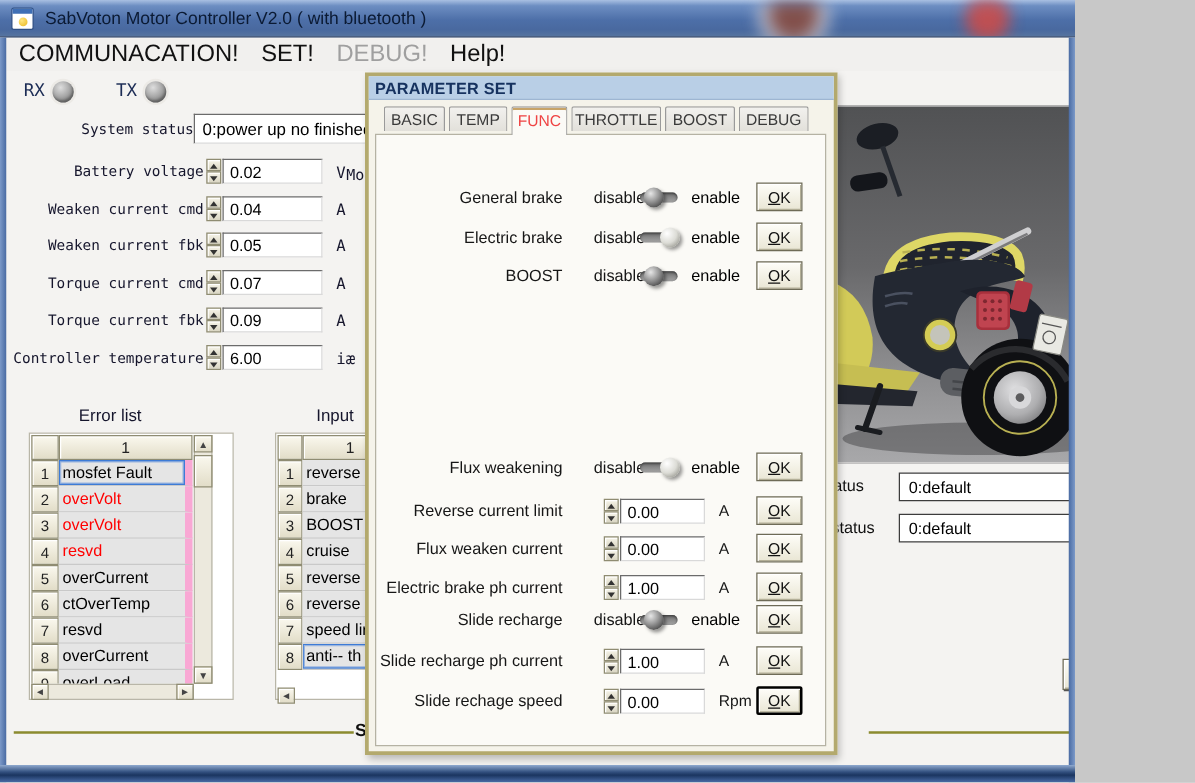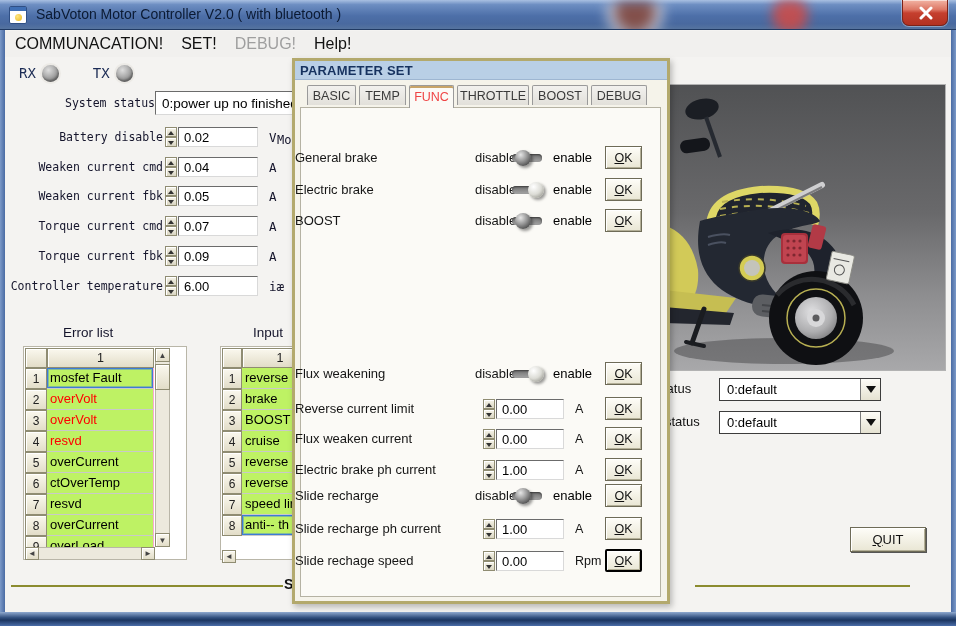--- a/index.html
+++ b/index.html
@@ -1,17 +1,17 @@
 <!DOCTYPE html>
 <html><head>
 <meta charset="utf-8">
 <style>
   html,body{margin:0;padding:0;background:#c8c8c8;}
   *{box-sizing:border-box;}
-  .window{position:relative;width:956px;height:626px;overflow:hidden;background:#f4f3f1;
+  .window{position:relative;width:860px;height:626px;overflow:hidden;background:#f4f3f1;
     font-family:"Liberation Sans",sans-serif;text-decoration:underline;}
   
   .titlebar{position:absolute;left:0;top:0;width:956px;height:30px;overflow:hidden;
     background:linear-gradient(180deg,#a9c0e2 0%,#6d8ec2 16%,#4d6fa8 55%,#49699f 82%,#56749f 100%);
     border-bottom:1px solid #203a63;}
   .blob{position:absolute;filter:blur(6px);opacity:.85;}
   .b1{left:600px;top:2px;width:70px;height:34px;background:radial-gradient(circle at 50% 30%,#8c4a3a 0 35%,#cdd4e2 60%,transparent 75%);}
   .b2{left:770px;top:0px;width:40px;height:34px;background:radial-gradient(circle at 50% 45%,#d24a44 0 55%,transparent 75%);}
   .appicon{position:absolute;left:9px;top:6px;width:18px;height:18px;background:#fff;
     border:1px solid #2f4f85;border-radius:2px;}
@@ -20,21 +20,21 @@
     background:radial-gradient(circle at 35% 35%,#ffe680,#e8b61e);}
   .title{position:absolute;left:36px;top:6px;font-size:14px;color:#0b1a33;white-space:nowrap;}
   .closebtn{position:absolute;right:8px;top:0;width:46px;height:26px;border:1px solid #7c2217;border-top:none;
     border-radius:0 0 7px 7px;cursor:pointer;
     background:linear-gradient(180deg,#f2b4a4 0%,#dd7765 38%,#c53f2e 52%,#b33120 100%);
     box-shadow:inset 0 1px 0 rgba(255,255,255,.55),0 0 0 1px rgba(255,255,255,.35);}
   .closebtn svg{position:absolute;left:16px;top:6px;}
   
   .menubar{position:absolute;left:1px;top:31px;width:954px;height:26px;background:#f1f0ee;
     display:flex;align-items:center;padding-left:5px;}
-  .menu-item{font-size:16px;color:#111;padding:3px 9px;cursor:default;}
+  .menu-item{font-size:19px;color:#111;padding:3px 9px;cursor:default;}
   .menu-item.disabled{color:#9f9f9f;}
   
   .client{position:absolute;left:5px;top:57px;width:946px;height:555px;background:#f4f3f1;}
   .mono{font-family:"DejaVu Sans Mono",monospace;}
   .lbl{position:absolute;font-size:11.5px;color:#15152c;white-space:nowrap;}
   
   .rxtx{position:absolute;left:14px;top:6px;height:20px;display:flex;align-items:center;gap:6px;}
   .rxtx .t{font-size:14px;color:#1c2c55;font-family:"DejaVu Sans Mono",monospace;}
   .led{width:17px;height:17px;border-radius:50%;
     background:radial-gradient(circle at 38% 30%,#dedede,#a9a9a9 45%,#6e6e6e 95%);
@@ -61,21 +61,21 @@
   .funit{position:absolute;left:264px;top:4px;font-size:12.5px;color:#15152c;font-family:"DejaVu Sans Mono",monospace;}
   .partial{position:absolute;font-size:12px;color:#15152c;white-space:nowrap;font-family:"DejaVu Sans Mono",monospace;}
   
   .lvtable{position:absolute;background:#fff;border:1px solid #b9b6a8;}
   .hdrbtn{position:absolute;background:linear-gradient(180deg,#faf8ee,#e2ddc8);border:1px solid #8f8c72;
     box-shadow:inset 1px 1px 0 #fff;font-size:12.5px;color:#222;display:flex;align-items:center;justify-content:center;}
   .rowsbox{position:absolute;overflow:hidden;background:#fff;}
   .trow{display:flex;height:21px;}
   .rownum{width:22px;flex:none;background:linear-gradient(180deg,#faf8ee,#e2ddc8);border:1px solid #8f8c72;
     box-shadow:inset 1px 1px 0 #fff;font-size:12px;color:#222;display:flex;align-items:center;justify-content:center;}
-  .cell{flex:none;background:#bef264;border-right:1px solid #f9a8d4;border-bottom:1px solid #c9c9c9;
+  .cell{flex:none;background:#e5e5e5;border-right:6px solid #f9a8d4;border-bottom:1px solid #c9c9c9;
     font-size:13px;color:#000;padding:2px 0 0 3px;white-space:nowrap;overflow:hidden;}
   .cell.red{color:#f00;}
   .cell.sel{box-shadow:inset 0 0 0 1px #3d7bd6, inset 0 0 0 2px rgba(61,123,214,.45);}
   .sbbtn{position:absolute;background:linear-gradient(180deg,#faf8ee,#e2ddc8);border:1px solid #8f8c72;
     box-shadow:inset 1px 1px 0 #fff;display:flex;align-items:center;justify-content:center;
     font-size:8px;color:#444;}
   .sbtrack{position:absolute;background:#ece9dd;border:1px solid #b9b6a8;}
   
   .dialog{position:absolute;left:287px;top:1px;width:378px;height:546px;z-index:10;
     border:3px solid #b3a96d;background:#f5f3ea;box-shadow:2px 3px 6px rgba(0,0,0,.25);}
@@ -84,21 +84,21 @@
     padding:2px 0 0 5px;letter-spacing:.2px;}
   .tabstrip{position:absolute;left:12px;top:24px;height:23px;display:flex;gap:3px;}
   .tab{height:20px;background:linear-gradient(180deg,#f2f1ee,#e2e0da);border:1px solid #9a9a9a;border-bottom:none;
     border-radius:2px 2px 0 0;font-size:12.5px;color:#3a3a3a;display:flex;align-items:center;justify-content:center;
     cursor:pointer;}
   .tab.active{height:23px;background:#fbfaf6;color:#ef4444;z-index:3;position:relative;
     box-shadow:inset 0 2px 0 #c8a468;}
   .tabpanel{position:absolute;left:5px;top:46px;width:361px;height:490px;background:#fbfaf6;
     border:1px solid #b5b2a3;}
   .prow{position:absolute;left:0;width:372px;height:24px;}
-  .plabel{position:absolute;left:0;top:4px;width:155px;text-align:left;font-size:13px;color:#161616;white-space:nowrap;}
+  .plabel{position:absolute;left:0;top:4px;width:155px;text-align:right;font-size:13px;color:#161616;white-space:nowrap;}
   .dstate{position:absolute;left:180px;top:4px;font-size:13px;color:#161616;}
   .estate{position:absolute;left:258px;top:4px;font-size:13px;color:#000000;}
   .toggle{position:absolute;left:215px;top:4px;width:36px;height:16px;cursor:pointer;}
   .toggle .groove{position:absolute;left:2px;right:4px;top:4px;height:8px;border-radius:5px;
     background:linear-gradient(180deg,#707070,#a5a5a5);box-shadow:inset 0 1px 2px #3c3c3c;}
   .toggle .knob{position:absolute;top:0;width:16px;height:16px;border-radius:50%;
     box-shadow:2px 2px 3px rgba(0,0,0,.4);}
   .toggle .knob.dark{left:5px;background:radial-gradient(circle at 35% 30%,#e6e6e6,#9c9c9c 40%,#3c3c3c 88%);}
   .toggle .knob.light{left:18px;background:radial-gradient(circle at 35% 30%,#ffffff,#dcdcd6 50%,#8d8d85 92%);}
   .okbtn{position:absolute;left:310px;top:0;width:37px;height:23px;cursor:pointer;
@@ -168,21 +168,21 @@
       <span class="led"></span>
     </div>
 
     <div class="lbl mono" style="right:796px;top:39px;">System status</div>
     <div class="sunken sysdrop">
       <span>0:power up no finished</span>
     </div>
 
     <div id="fields">
         <div class="frow" style="top:69px">
-     <span class="flabel">Battery disable</span>
+     <span class="flabel">Battery voltage</span>
      <span class="spin">
             <b class="up"></b>
             <b class="dn"></b>
           </span>
      <input class="fin sunken" value="0.02" style="">
      <span class="funit">V</span>
    </div>
         <div class="frow" style="top:99px">
      <span class="flabel">Weaken current cmd</span>
      <span class="spin">

